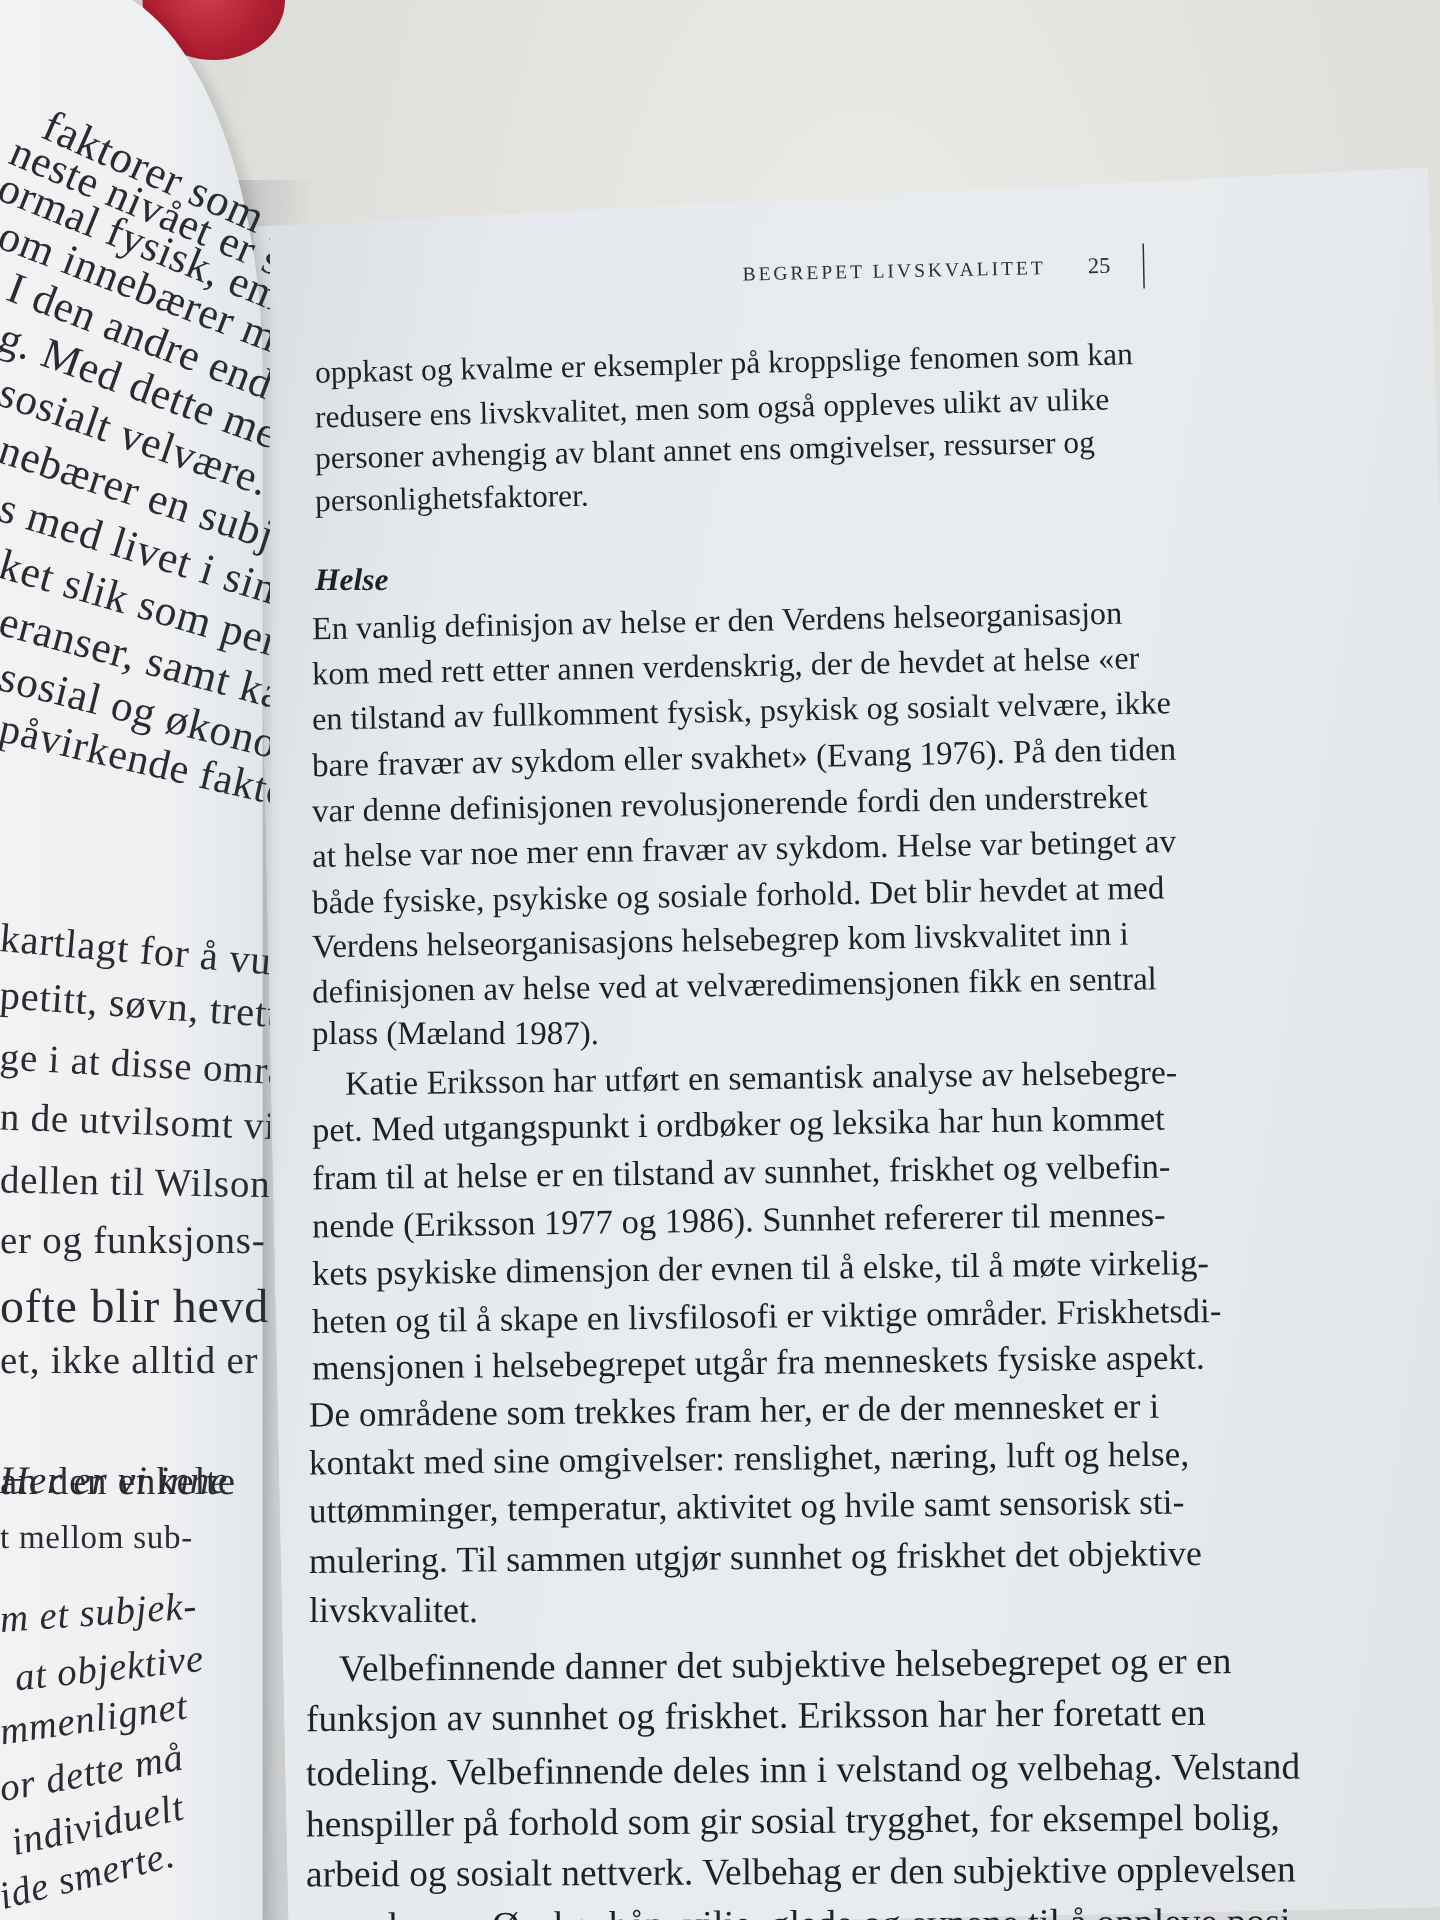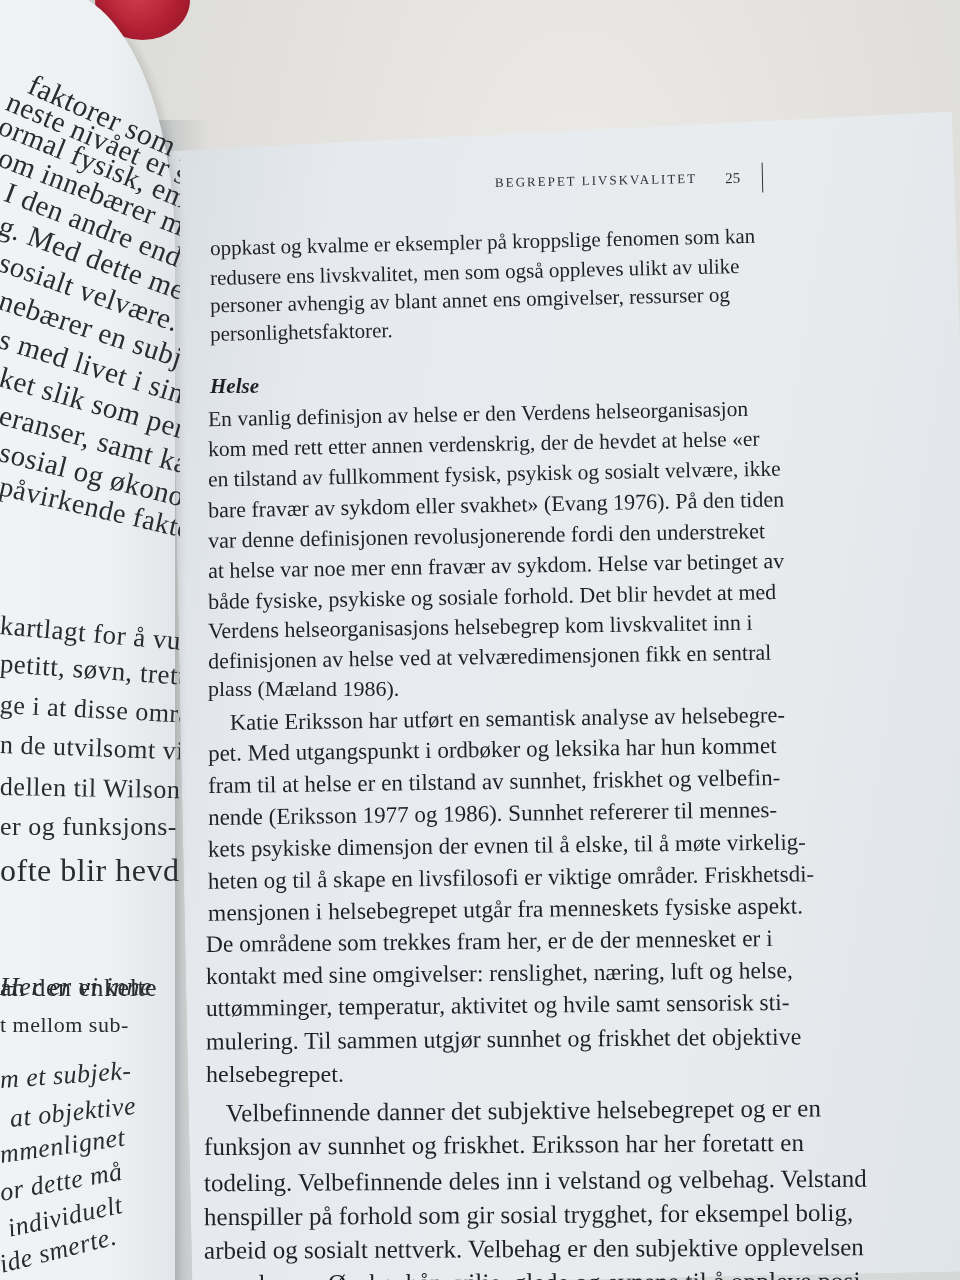--- a/index.html
+++ b/index.html
@@ -114,33 +114,33 @@
   <span class="tline heading-italic" style="position:absolute;left:2px;top:164px;font-size:21px;font-weight:bold;">Helse</span>
   <span class="tline" style="position:absolute;left:0px;top:192px;font-size:21.5px;transform:rotate(-1.1deg);">En vanlig definisjon av helse er den Verdens helseorganisasjon</span>
   <span class="tline" style="position:absolute;left:0px;top:222px;font-size:21.5px;transform:rotate(-1.1deg);">kom med rett etter annen verdenskrig, der de hevdet at helse «er</span>
   <span class="tline" style="position:absolute;left:0px;top:252px;font-size:21.5px;transform:rotate(-1.1deg);">en tilstand av fullkomment fysisk, psykisk og sosialt velvære, ikke</span>
   <span class="tline" style="position:absolute;left:0px;top:282px;font-size:22px;transform:rotate(-1.1deg);">bare fravær av sykdom eller svakhet» (Evang 1976). På den tiden</span>
   <span class="tline" style="position:absolute;left:0px;top:313px;font-size:22px;transform:rotate(-1deg);">var denne definisjonen revolusjonerende fordi den understreket</span>
   <span class="tline" style="position:absolute;left:0px;top:343px;font-size:22px;transform:rotate(-1deg);">at helse var noe mer enn fravær av sykdom. Helse var betinget av</span>
   <span class="tline" style="position:absolute;left:0px;top:374px;font-size:22px;transform:rotate(-1deg);">både fysiske, psykiske og sosiale forhold. Det blir hevdet at med</span>
   <span class="tline" style="position:absolute;left:0px;top:404px;font-size:22px;transform:rotate(-0.9deg);">Verdens helseorganisasjons helsebegrep kom livskvalitet inn i</span>
   <span class="tline" style="position:absolute;left:0px;top:434px;font-size:22px;transform:rotate(-0.9deg);">definisjonen av helse ved at velværedimensjonen fikk en sentral</span>
-  <span class="tline" style="position:absolute;left:0px;top:466px;font-size:22px;">plass (Mæland 1986).</span>
+  <span class="tline" style="position:absolute;left:0px;top:466px;font-size:22px;">plass (Mæland 1987).</span>
   <span class="tline" style="position:absolute;left:22px;top:496px;font-size:22.5px;transform:rotate(-0.8deg);">Katie Eriksson har utført en semantisk analyse av helsebegre-</span>
   <span class="tline" style="position:absolute;left:0px;top:526px;font-size:23px;transform:rotate(-0.8deg);">pet. Med utgangspunkt i ordbøker og leksika har hun kommet</span>
   <span class="tline" style="position:absolute;left:0px;top:558px;font-size:23px;transform:rotate(-0.8deg);">fram til at helse er en tilstand av sunnhet, friskhet og velbefin-</span>
   <span class="tline" style="position:absolute;left:0px;top:590px;font-size:23px;transform:rotate(-0.8deg);">nende (Eriksson 1977 og 1986). Sunnhet refererer til mennes-</span>
   <span class="tline" style="position:absolute;left:0px;top:622px;font-size:23px;transform:rotate(-0.7deg);">kets psykiske dimensjon der evnen til å elske, til å møte virkelig-</span>
   <span class="tline" style="position:absolute;left:0px;top:654px;font-size:23px;transform:rotate(-0.7deg);">heten og til å skape en livsfilosofi er viktige områder. Friskhetsdi-</span>
   <span class="tline" style="position:absolute;left:0px;top:686px;font-size:23.5px;transform:rotate(-0.7deg);">mensjonen i helsebegrepet utgår fra menneskets fysiske aspekt.</span>
   <span class="tline" style="position:absolute;left:-2px;top:718px;font-size:23.5px;transform:rotate(-0.6deg);">De områdene som trekkes fram her, er de der mennesket er i</span>
   <span class="tline" style="position:absolute;left:-2px;top:750px;font-size:23.5px;transform:rotate(-0.6deg);">kontakt med sine omgivelser: renslighet, næring, luft og helse,</span>
   <span class="tline" style="position:absolute;left:-2px;top:782px;font-size:23.5px;transform:rotate(-0.6deg);">uttømminger, temperatur, aktivitet og hvile samt sensorisk sti-</span>
   <span class="tline" style="position:absolute;left:-2px;top:815px;font-size:24px;transform:rotate(-0.5deg);">mulering. Til sammen utgjør sunnhet og friskhet det objektive</span>
-  <span class="tline" style="position:absolute;left:-2px;top:850px;font-size:24px;">helsebegrepet.</span>
+  <span class="tline" style="position:absolute;left:-2px;top:850px;font-size:24px;">livskvalitet.</span>
   <span class="tline" style="position:absolute;left:18px;top:886px;font-size:25px;transform:rotate(-0.5deg);">Velbefinnende danner det subjektive helsebegrepet og er en</span>
   <span class="tline" style="position:absolute;left:-4px;top:920px;font-size:25px;transform:rotate(-0.4deg);">funksjon av sunnhet og friskhet. Eriksson har her foretatt en</span>
   <span class="tline" style="position:absolute;left:-4px;top:956px;font-size:25px;transform:rotate(-0.4deg);">todeling. Velbefinnende deles inn i velstand og velbehag. Velstand</span>
   <span class="tline" style="position:absolute;left:-4px;top:990px;font-size:25px;transform:rotate(-0.4deg);">henspiller på forhold som gir sosial trygghet, for eksempel bolig,</span>
   <span class="tline" style="position:absolute;left:-4px;top:1024px;font-size:25px;transform:rotate(-0.3deg);">arbeid og sosialt nettverk. Velbehag er den subjektive opplevelsen</span>
   <span class="tline" style="position:absolute;left:-4px;top:1058px;font-size:25.5px;transform:rotate(-0.3deg);">av velvære. Ønske, håp, vilje, glede og evnene til å oppleve posi-</span>
 </div>
 
 <div class="left-page"></div>
 <div class="left-text">
@@ -157,20 +157,21 @@
   <span class="left-line" style="left:0px;top:398px;transform:rotate(15deg);font-size:29px;">eranser, samt karak</span>
   <span class="left-line" style="left:0px;top:435px;transform:rotate(14deg);font-size:29px;">sosial og økonomi</span>
   <span class="left-line" style="left:0px;top:470px;transform:rotate(13deg);font-size:28px;">påvirkende faktorer</span>
   <span class="left-line" style="left:0px;top:610px;transform:rotate(5deg);font-size:27px;">kartlagt for å vur-</span>
   <span class="left-line" style="left:0px;top:648px;transform:rotate(4deg);font-size:27px;">petitt, søvn, tretth</span>
   <span class="left-line" style="left:0px;top:690px;transform:rotate(3deg);font-size:26px;">ge i at disse områ-</span>
   <span class="left-line" style="left:0px;top:730px;transform:rotate(2deg);font-size:26px;">n de utvilsomt vil</span>
   <span class="left-line" style="left:0px;top:772px;transform:rotate(1deg);font-size:26px;">dellen til Wilson</span>
   <span class="left-line" style="left:0px;top:812px;font-size:26px;">er og funksjons-</span>
   <span class="left-line" style="left:0px;top:852px;font-size:32px;">ofte blir hevdet</span>
+  <span class="left-line" style="left:0px;top:892px;font-size:26px;">et, ikke alltid er</span>
   <span class="left-line" style="left:0px;top:932px;font-size:26px;margin-top:41px;">an den enkelte</span>
   <span class="left-line italic" style="left:0px;top:972px;font-size:26px;">Her er vi inne</span>
   <span class="left-line" style="left:0px;top:1012px;font-size:22px;">t mellom sub-</span>
   <span class="left-line italic" style="left:0px;top:1065px;transform:rotate(-4deg);font-size:26px;">m et subjek-</span>
   <span class="left-line italic" style="left:10px;top:1104px;transform:rotate(-6deg);font-size:26px;">at objektive</span>
   <span class="left-line italic" style="left:0px;top:1140px;transform:rotate(-8deg);font-size:26px;">mmenlignet</span>
   <span class="left-line italic" style="left:0px;top:1178px;transform:rotate(-10deg);font-size:26px;">or dette må</span>
   <span class="left-line italic" style="left:8px;top:1214px;transform:rotate(-12deg);font-size:26px;">individuelt</span>
   <span class="left-line italic" style="left:0px;top:1250px;transform:rotate(-14deg);font-size:26px;">ide smerte.</span>
 </div>

